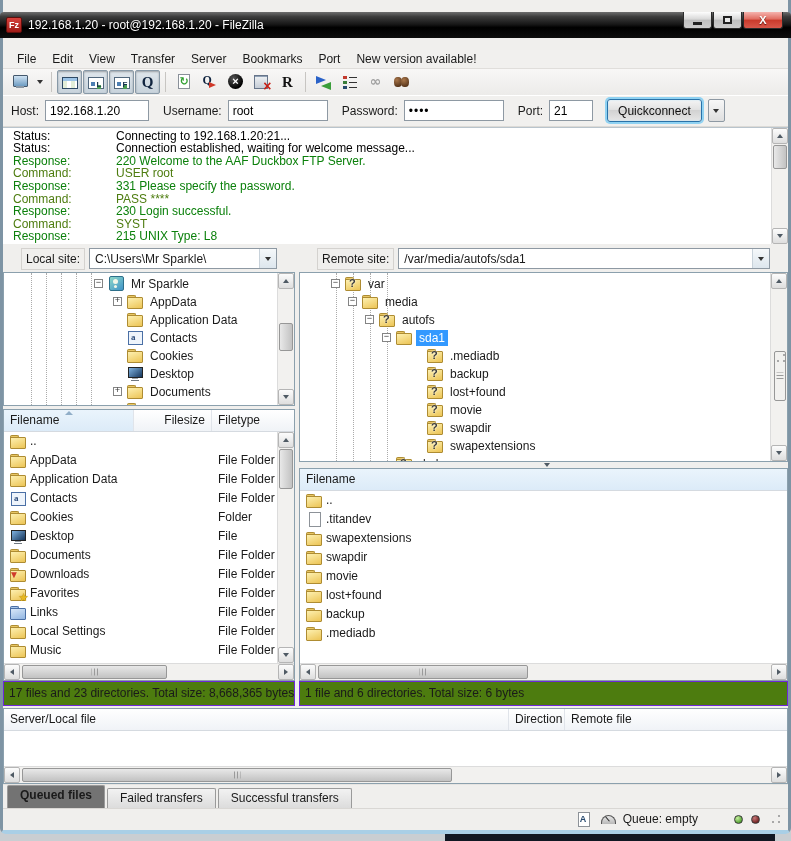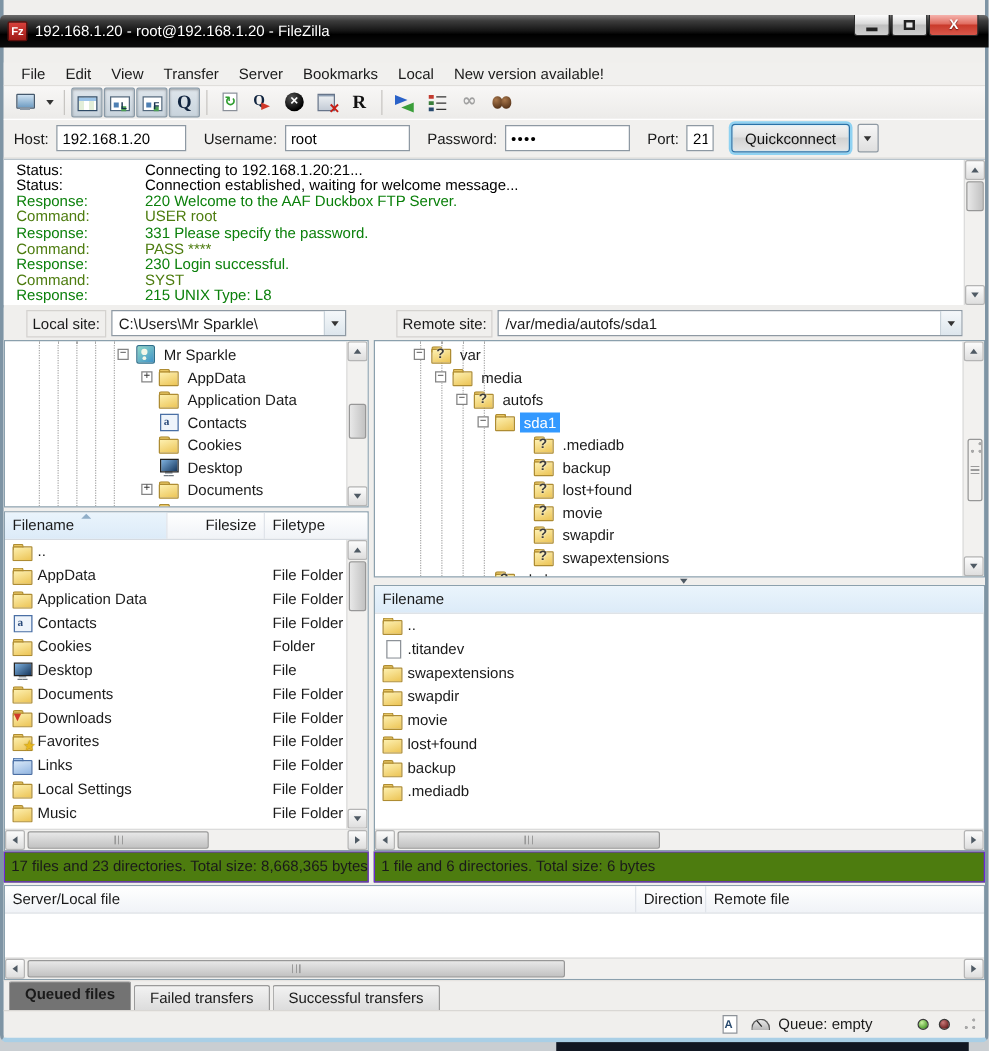--- a/index.html
+++ b/index.html
@@ -67,21 +67,21 @@
   .i-filter::before { content:""; position:absolute; left:2px; top:2px; width:4px; height:3px; background:#c23a2e; box-shadow:0 5px 0 #3a7e3a, 0 10px 0 #27496e; }
   .i-filter::after { content:""; position:absolute; left:8px; top:3px; width:8px; height:1px; background:#333; box-shadow:0 5px 0 #333, 0 10px 0 #333; }
   .i-sync { font:bold 14px/14px "DejaVu Sans",sans-serif; color:#a0a0a0; width:auto; }
   .i-find::before { content:""; position:absolute; left:1px; top:3px; width:8px; height:10px; border-radius:45%; background:radial-gradient(circle at 35% 30%,#a8764a,#5a371c 75%); }
   .i-find::after { content:""; position:absolute; left:8px; top:3px; width:8px; height:10px; border-radius:45%; background:radial-gradient(circle at 35% 30%,#a8764a,#5a371c 75%); }
 
   
   .quickbar { height:34px; display:flex; align-items:center; padding:0 8px; gap:6px; background:#f1f0ee; border-top:1px solid #fff; border-bottom:1px solid #dcdad6; }
   .qc-label { white-space:nowrap; }
   .qc-input { height:21px; border:1px solid #8e99a3; background:#fff; padding:0 4px; font:12px "Liberation Sans",sans-serif; }
-  .qc-host { width:104px; } .qc-user { width:100px; } .qc-pass { width:100px; letter-spacing:1px; } .qc-port { width:22px; }
+  .qc-host { width:104px; } .qc-user { width:100px; } .qc-pass { width:100px; letter-spacing:1px; } .qc-port { width:44px; }
   .qc-btn { height:23px; padding:0 10px; font:12px "Liberation Sans",sans-serif; color:#111;
             background:linear-gradient(#f4f4f4,#e2e2e2 45%,#d2d2d2 50%,#e6e6e6); border:1px solid #2a72a8; border-radius:3px;
             box-shadow:0 0 0 2px #8fd2f2, inset 0 0 2px #bce4f8; margin-left:8px; }
   .qc-drop { width:17px; height:23px; border:1px solid #8e99a3; border-radius:2px; background:linear-gradient(#f7f7f7,#dfdfdf);
              display:flex; align-items:center; justify-content:center; }
 
   
   .log { height:126px; background:#fff; border-top:1px solid #b9c4cc; position:relative; overflow:hidden; margin-bottom:2px; }
   .log-lines { padding:2px 0 0 10px; }
   .log-line { display:flex; height:12.6px; line-height:12.5px; white-space:nowrap; font-size:12px; }
@@ -224,21 +224,21 @@
       </span>
     </div>
 
     <div class="menubar">
       <span class="menu-item">File</span>
       <span class="menu-item">Edit</span>
       <span class="menu-item">View</span>
       <span class="menu-item">Transfer</span>
       <span class="menu-item">Server</span>
       <span class="menu-item">Bookmarks</span>
-      <span class="menu-item">Local</span>
+      <span class="menu-item">Port</span>
       <span class="menu-item">New version available!</span>
     </div>
 
     <div class="toolbar">
       <span class="tb-btn">
           <span class="tbi i-sitemgr"></span>
         </span>
       <span class="tb-drop">
           <span class="dar"></span>
         </span>

